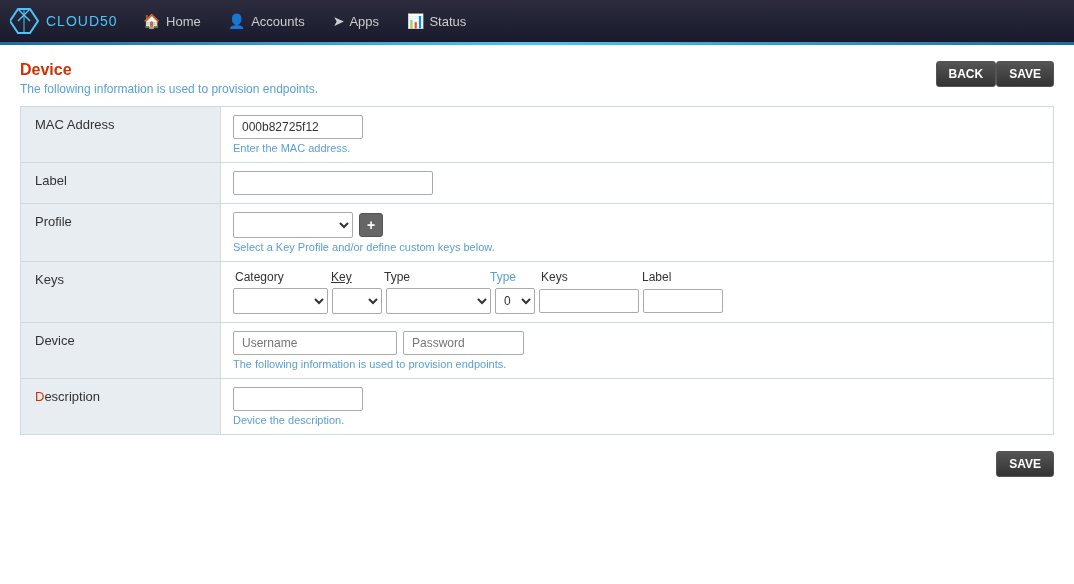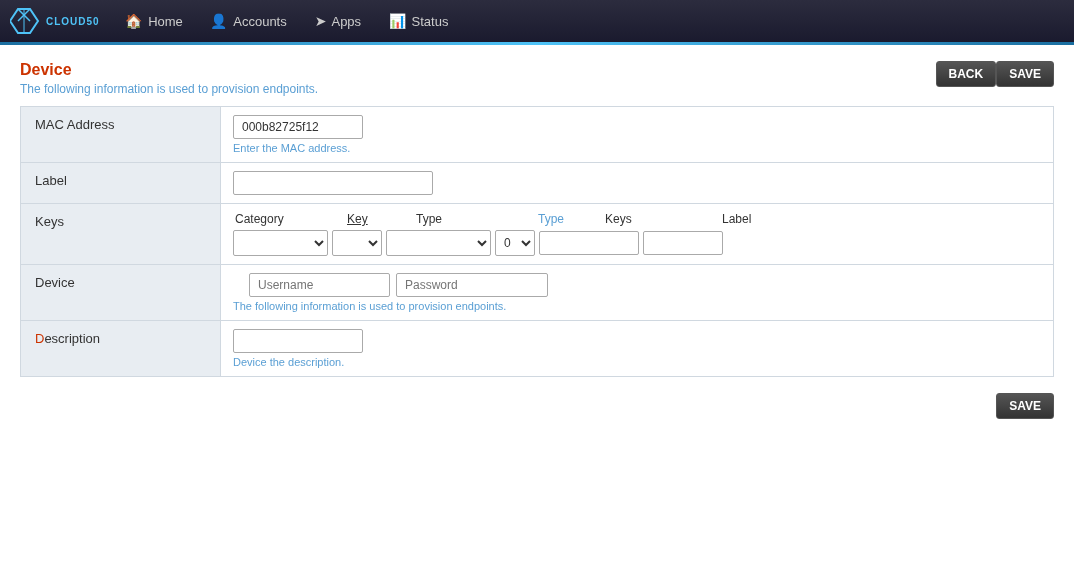--- a/index.html
+++ b/index.html
@@ -20,22 +20,22 @@
       align-items: center;
       margin-right: 10px;
     }
     .brand-logo {
       width: 32px;
       height: 32px;
       margin-right: 4px;
     }
     .brand-text {
       color: #4fc3f7;
-      font-size: 10px;
-      font-weight: bold;
+      font-size: 14px;
+      font-weight: normal;
       letter-spacing: 1px;
     }
     .nav-item {
       color: #ccc;
       padding: 6px 12px;
       display: flex;
       align-items: center;
       gap: 5px;
       cursor: pointer;
       font-size: 13px;
@@ -241,28 +241,42 @@
 
     <tr>
       <td class="form-label-cell">
         <span>Label</span>
       </td>
       <td class="form-value-cell">
         <input type="text" class="form-input" style="width: 200px;" value="">
       </td>
     </tr>
 
+    <tr>
+      <td class="form-label-cell">
+        <span>Profile</span>
+      </td>
+      <td class="form-value-cell">
+        <div class="profile-row">
+          <select class="select-input" style="width: 120px;">
+            <option value=""></option>
+          </select>
+          <div class="add-btn">+</div>
+        </div>
+        <div class="hint-text">Select a Key Profile and/or define custom keys below.</div>
+      </td>
+    </tr>
 
     <tr>
       <td class="form-label-cell">
         <span>Keys</span>
       </td>
       <td class="form-value-cell">
 
-        <div style="display:flex; align-items:center; gap:17px; margin-bottom:4px; padding-left:2px;">
+        <div style="display:flex; align-items:center; gap:1px; margin-bottom:4px; padding-left:2px;">
           <span style="width:95px;" class="keys-col-label">Category</span>
           <span style="width:52px;text-decoration:underline;" class="keys-col-label">Key</span>
           <span style="width:105px;" class="keys-col-label">Type</span>
           <span style="width: 50px; color: rgb(90, 159, 212);" class="keys-col-label blue">Type</span>
           <span style="width:100px;" class="keys-col-label">Keys</span>
           <span style="width:80px;" class="keys-col-label">Label</span>
         </div>
 
         <div style="display:flex; align-items:center; gap:4px;">
           <select class="select-input" style="width:95px;">
@@ -282,22 +296,22 @@
         </div>
       </td>
     </tr>
 
     <tr>
       <td class="form-label-cell">
         <span>Device</span>
       </td>
       <td class="form-value-cell">
         <div class="device-inputs">
-          <input type="text" class="form-input" style="width: 141px; margin-left: 16px;" placeholder="Username">
-          <input type="password" class="form-input" style="width: 152px;" placeholder="Password">
+          <input type="text" class="form-input" style="width: 164px;" placeholder="Username">
+          <input type="password" class="form-input" style="width: 121px;" placeholder="Password">
         </div>
         <div class="hint-text">The following information is used to provision endpoints.</div>
       </td>
     </tr>
 
     <tr>
       <td class="form-label-cell">
         <span style="color:#cc3300;">D</span><span>escription</span>
       </td>
       <td class="form-value-cell">

